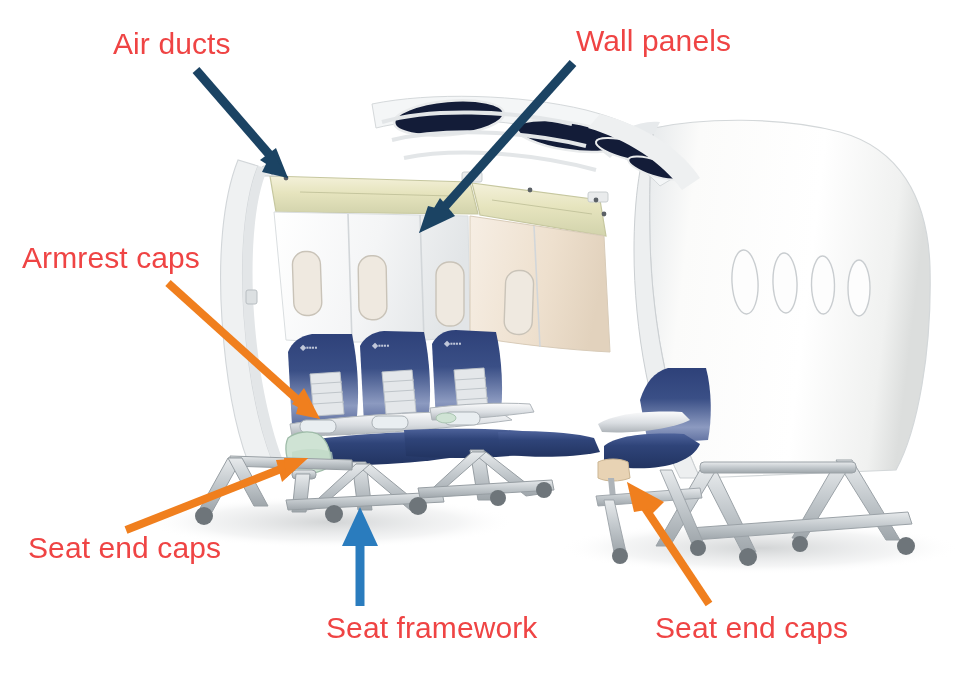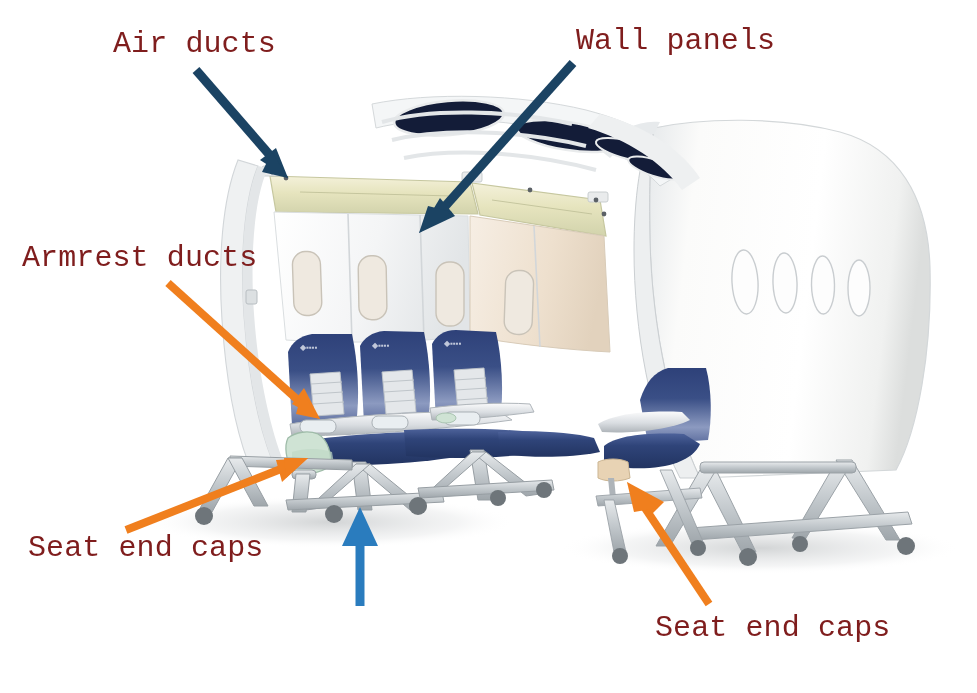--- a/index.html
+++ b/index.html
@@ -26,22 +26,22 @@
     height: 693px;
   }
   #photo svg {
     display: block;
     width: 977px;
     height: 693px;
   }
   
   .callout {
     position: absolute;
-    color: #7f1d1d;
-    font-family: Liberation Mono, monospace;
+    color: #ef4444;
+    font-family: Liberation Sans, sans-serif;
     font-size: 30px;
     line-height: 1;
     white-space: nowrap;
     letter-spacing: 0.1px;
   }
   #label-air-ducts      { left: 113px; top: 29px;  }
   #label-wall-panels    { left: 545px; top: 26px; margin-left: 31px;  }
   #label-armrest-caps   { left: 22px;  top: 243px; }
   #label-seat-end-caps-left  { left: 28px;  top: 533px; }
   #label-seat-framework { left: 326px; top: 613px; }
@@ -381,20 +381,21 @@
       <line x1="709" y1="604" x2="643" y2="505" stroke="#F07F1E" stroke-width="8" stroke-linecap="butt"></line>
       <polygon points="627,482 648,518 664,502" fill="#F07F1E"></polygon>
       <polygon points="627,482 634,512 658,508" fill="#F07F1E"></polygon>
     </g>
   </svg>
 
   <div class="callout" id="label-air-ducts">Air ducts</div>
 
   <div class="callout" id="label-wall-panels">Wall panels</div>
 
-  <div class="callout" id="label-armrest-caps">Armrest ducts</div>
+  <div class="callout" id="label-armrest-caps">Armrest caps</div>
 
   <div class="callout" id="label-seat-end-caps-left">Seat end caps</div>
 
+  <div class="callout" id="label-seat-framework">Seat framework</div>
 
   <div class="callout" id="label-seat-end-caps-right">Seat end caps</div>
 
 </div>
 
 </body></html>

